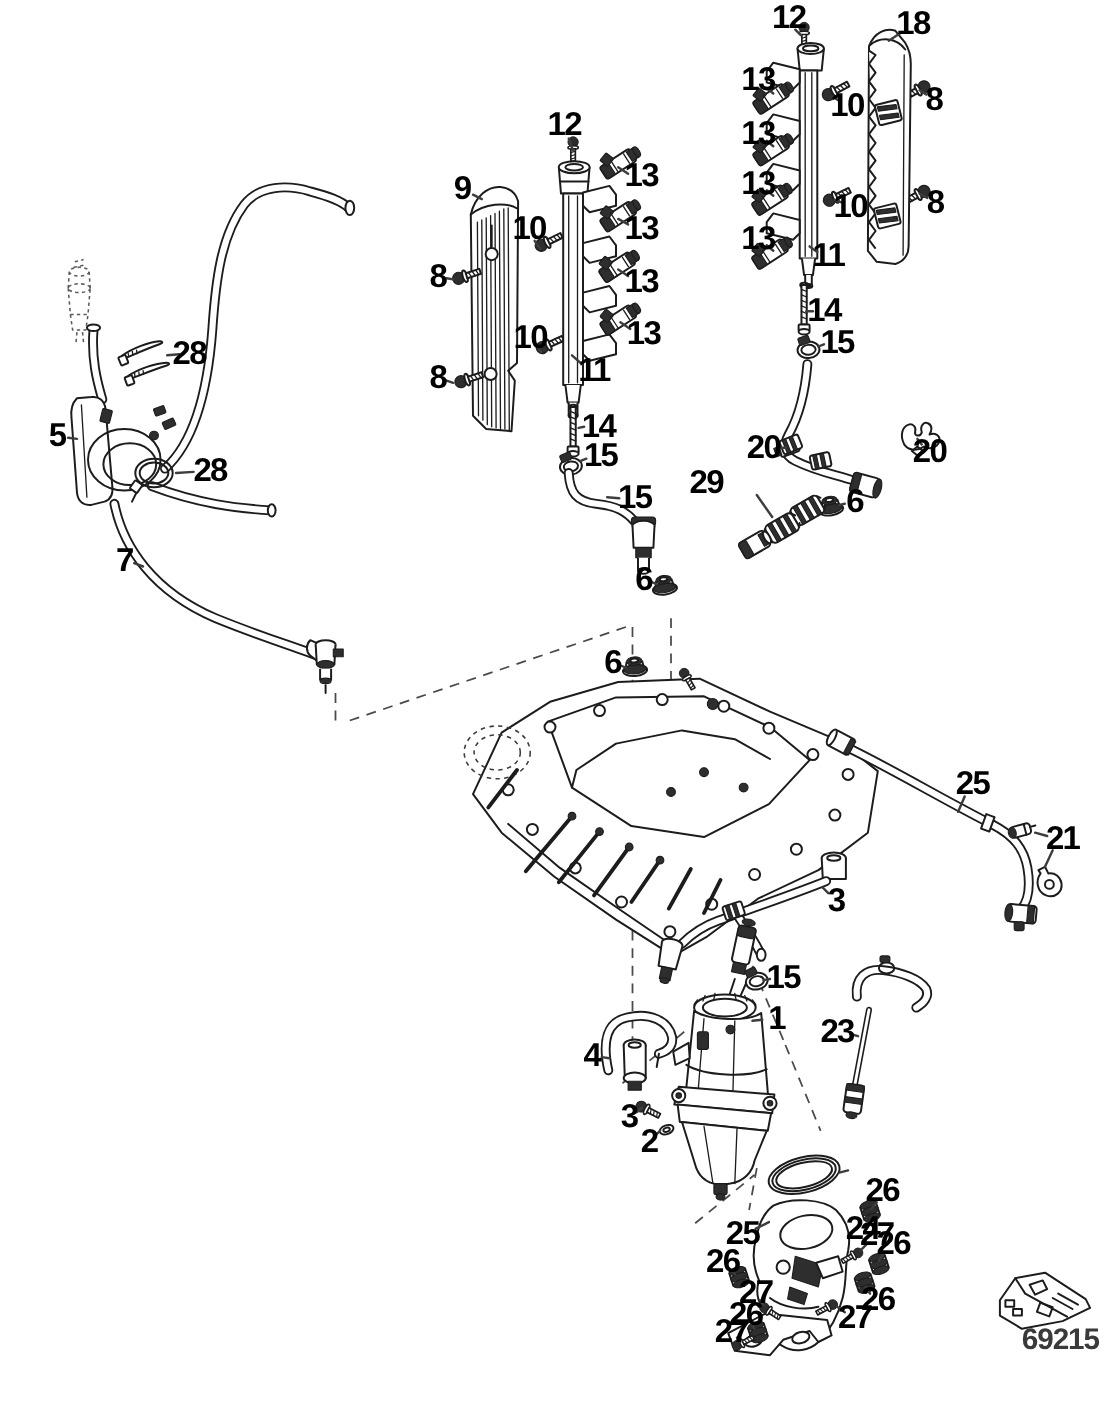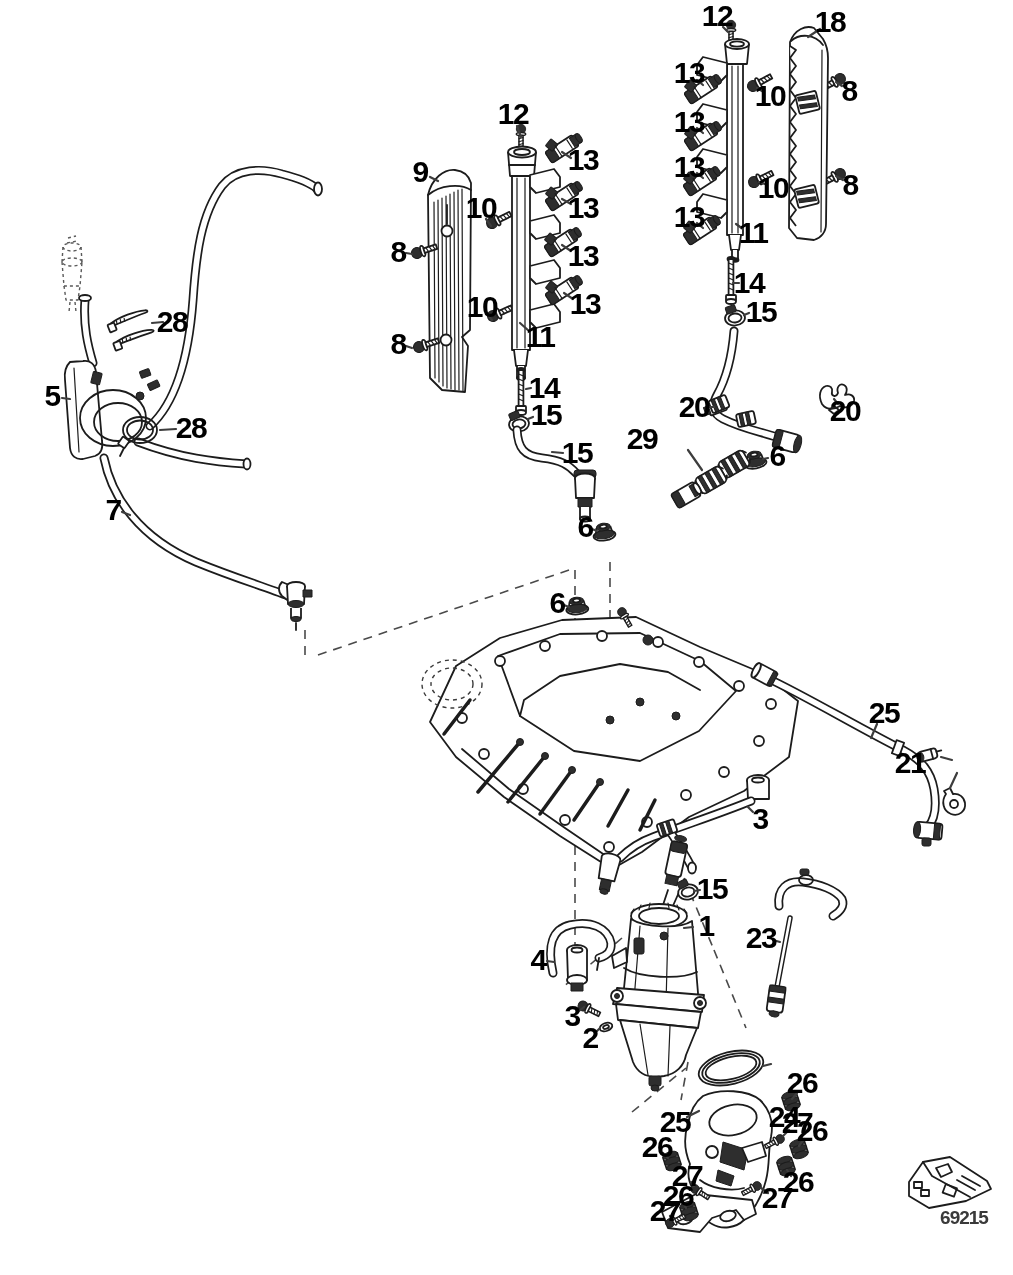--- a/index.html
+++ b/index.html
@@ -16,21 +16,21 @@
   .ro {fill:none;stroke:#1c1c1c;stroke-width:5.5;stroke-linecap:round;}
   .ri {fill:none;stroke:#ffffff;stroke-width:2.6;stroke-linecap:round;}
   .dash {fill:none;stroke:#4a4a4a;stroke-width:1.6;stroke-dasharray:9 7;}
   .dash2{fill:none;stroke:#3a3a3a;stroke-width:1.4;stroke-dasharray:4 4;}
   .ghost{fill:none;stroke:#5a5a5a;stroke-width:1.4;stroke-dasharray:3 3;stroke-linejoin:round;}
   
   .callout{position:absolute;transform:translate(-50%,-50%);font-weight:bold;
            font-size:30px;letter-spacing:-1.5px;color:#000000;line-height:1;white-space:nowrap;}
   #leader-layer line{stroke:#3d3d3d;stroke-width:2.2;stroke-linecap:round;}
   #drawing-number{position:absolute;transform:translate(-50%,-50%);font-weight:bold;
-           font-size:19px;letter-spacing:-1px;color:#3a3a3a;}
+           font-size:27px;letter-spacing:-1px;color:#3a3a3a;}
 </style>
 </head>
 <body>
 
 <div id="stage">
 
 <svg id="artwork" width="1013" height="1275" viewBox="0 0 1013 1275" xmlns="http://www.w3.org/2000/svg">
   <defs>
     <path id="p-h5" d="M85,300 C83,326 88,346 93,363 M150,426 C181,398 190,340 193,300 C196,255 201,214 222,186 C236,168 262,168 282,174 C297,178 310,182 317,189"></path>
     <path id="p-h5c" d="M138,442 C180,458 215,462 246,464"></path>
@@ -604,21 +604,21 @@
       <div class="callout" style="left: 849px; top: 91px;">8</div>
       <div class="callout" style="left: 850px; top: 185px;">8</div>
       <div class="callout" style="left: 753px; top: 233px;">11</div>
       <div class="callout" style="left: 749px; top: 283px;">14</div>
       <div class="callout" style="left: 761px; top: 312px;">15</div>
       <div class="callout" style="left: 694px; top: 407px;">20</div>
       <div class="callout" style="left: 845px; top: 411px;">20</div>
       <div class="callout" style="left: 642px; top: 439px;">29</div>
       <div class="callout" style="left: 777px; top: 456px;">6</div>
       <div class="callout" style="left: 884px; top: 713px;">25</div>
-      <div class="callout" style="left: 910px; top: 763px;">21</div>
+      <div class="callout" style="left: 966px; top: 763px;">21</div>
       <div class="callout" style="left: 760px; top: 819px;">3</div>
       <div class="callout" style="left: 712px; top: 889px;">15</div>
       <div class="callout" style="left: 706px; top: 926px;">1</div>
       <div class="callout" style="left: 761px; top: 938px;">23</div>
       <div class="callout" style="left: 538px; top: 960px;">4</div>
       <div class="callout" style="left: 572px; top: 1016px;">3</div>
       <div class="callout" style="left: 590px; top: 1038px;">2</div>
       <div class="callout" style="left: 784px; top: 1117px;">24</div>
       <div class="callout" style="left: 675px; top: 1122px;">25</div>
       <div class="callout" style="left: 802px; top: 1083px;">26</div>

